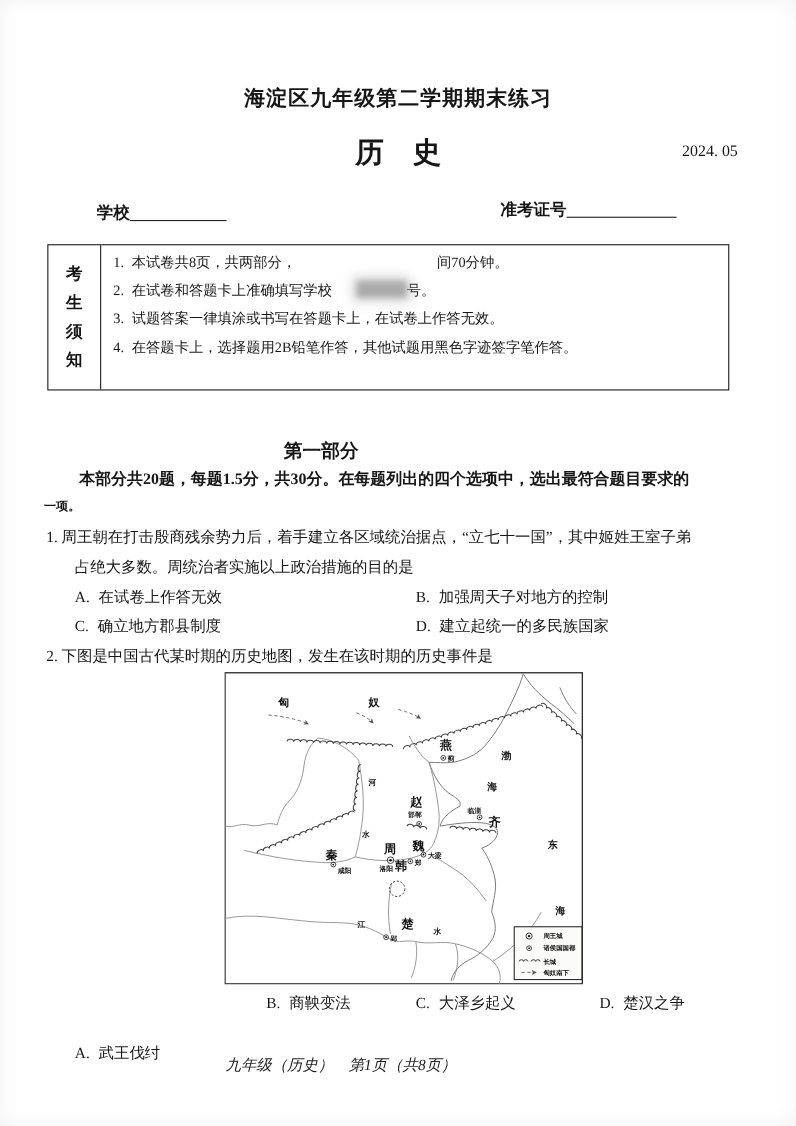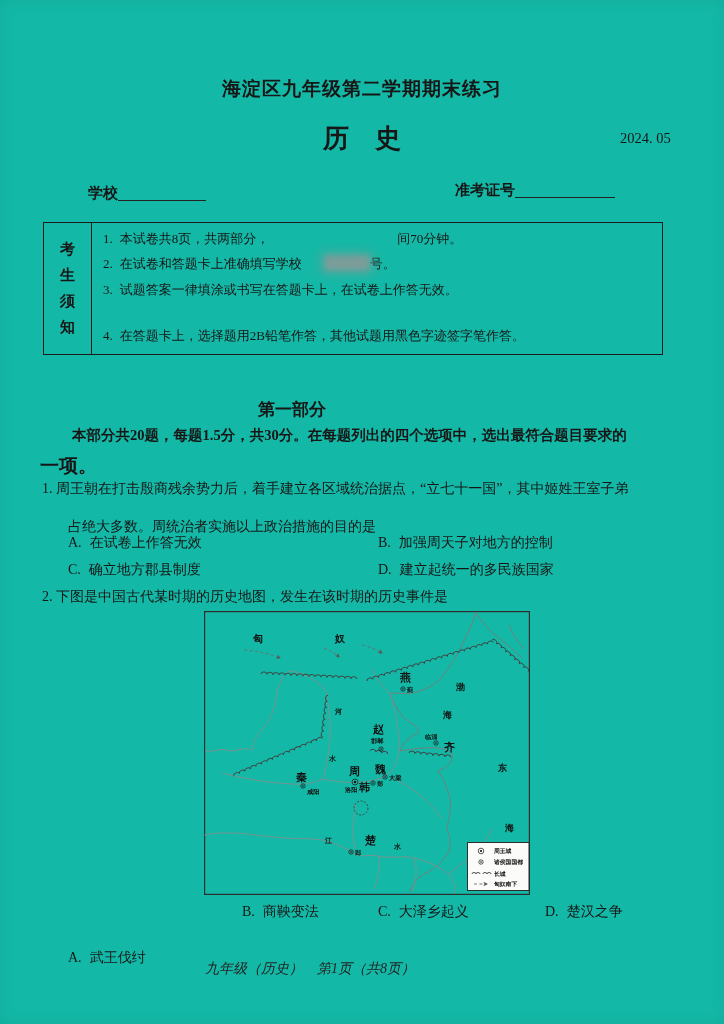--- a/index.html
+++ b/index.html
@@ -1,16 +1,16 @@
 <!DOCTYPE html>
 <html><head>
 <meta charset="utf-8">
 <style>
   html,body{margin:0;padding:0;background:#e8e8e6;}
-  .page{position:relative;width:724px;height:1024px;margin:0 auto;background:#14b8a6;
+  .page{position:relative;width:724px;height:1024px;margin:0 auto;background:#ffffff;
         font-family:"Liberation Serif","DejaVu Serif",serif;color:#161616;overflow:hidden;
         box-shadow:inset 0 0 18px rgba(0,0,0,.06);}
   .abs{position:absolute;}
   .title{width:724px;text-align:center;font-size:19px;font-weight:700;letter-spacing:1px;}
   .subject{width:724px;text-align:center;font-size:26px;font-weight:700;}
   .date{font-size:14.5px;}
   .blankline{display:inline-block;border-bottom:1.2px solid #222;height:14px;vertical-align:-3px;}
   .fieldlabel{font-size:15px;font-weight:600;}
   .noticebox{left:43px;top:222px;width:618px;height:131px;border:1.6px solid #1a1a1a;}
   .sidecol{position:absolute;left:0;top:0;width:47px;height:100%;border-right:1.2px solid #1a1a1a;
@@ -65,31 +65,31 @@
     </div>
     <div class="nrow" style="top:7px;">
       <span class="nnum">1.</span><span>本试卷共8页，共两部分，</span><span class="gap1"></span><span>间70分钟。</span>
     </div>
     <div class="nrow" style="top:32px;">
       <span class="nnum">2.</span><span>在试卷和答题卡上准确填写学校</span><span class="gap2"></span><span class="blob"></span><span>号。</span>
     </div>
     <div class="nrow" style="top:58px;">
       <span class="nnum">3.</span><span>试题答案一律填涂或书写在答题卡上，在试卷上作答无效。</span>
     </div>
-    <div class="nrow" style="top:84px;margin-top:20px;">
+    <div class="nrow" style="top:84px;">
       <span class="nnum">4.</span><span>在答题卡上，选择题用2B铅笔作答，其他试题用黑色字迹签字笔作答。</span>
     </div>
   </div>
 
   <div class="abs parttitle" style="top:398px;left:0;">第一部分</div>
   <div class="abs qtext bold" style="top:426px;left:72px;font-size:14.5px;">本部分共20题，每题1.5分，共30分。在每题列出的四个选项中，选出最符合题目要求的</div>
-  <div class="abs qtext bold" style="top:453px;left:40px;font-size:19px;">一项。</div>
+  <div class="abs qtext bold" style="top:453px;left:40px;font-size:11px;">一项。</div>
 
   <div class="abs qtext" style="top:480px;left:42px;">1. 周王朝在打击殷商残余势力后，着手建立各区域统治据点，“立七十一国”，其中姬姓王室子弟</div>
-  <div class="abs qtext" style="top:507px;left:68px;margin-top:11px;">占绝大多数。周统治者实施以上政治措施的目的是</div>
+  <div class="abs qtext" style="top:507px;left:68px;">占绝大多数。周统治者实施以上政治措施的目的是</div>
   <div class="abs qtext opt" style="top:534px;left:68px;">
     <span class="lab">A.</span><span>在试卷上作答无效</span>
   </div>
   <div class="abs qtext opt" style="top:534px;left:378px;">
     <span class="lab">B.</span><span>加强周天子对地方的控制</span>
   </div>
   <div class="abs qtext opt" style="top:561px;left:68px;">
     <span class="lab">C.</span><span>确立地方郡县制度</span>
   </div>
   <div class="abs qtext opt" style="top:561px;left:378px;">

